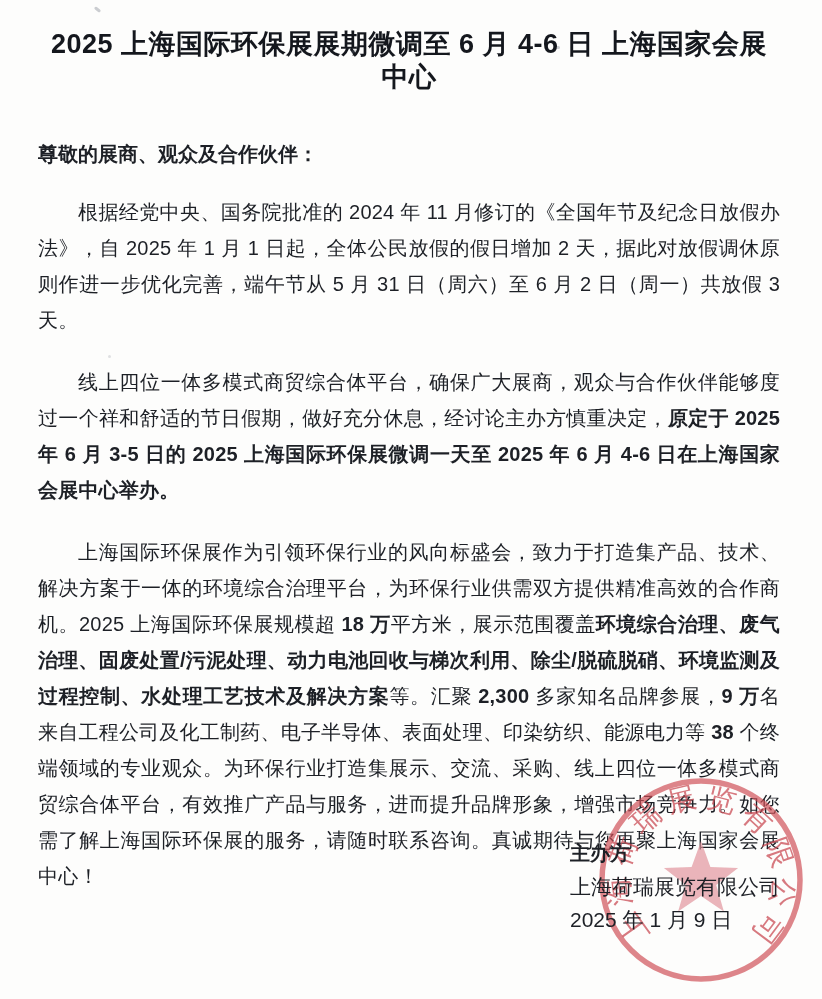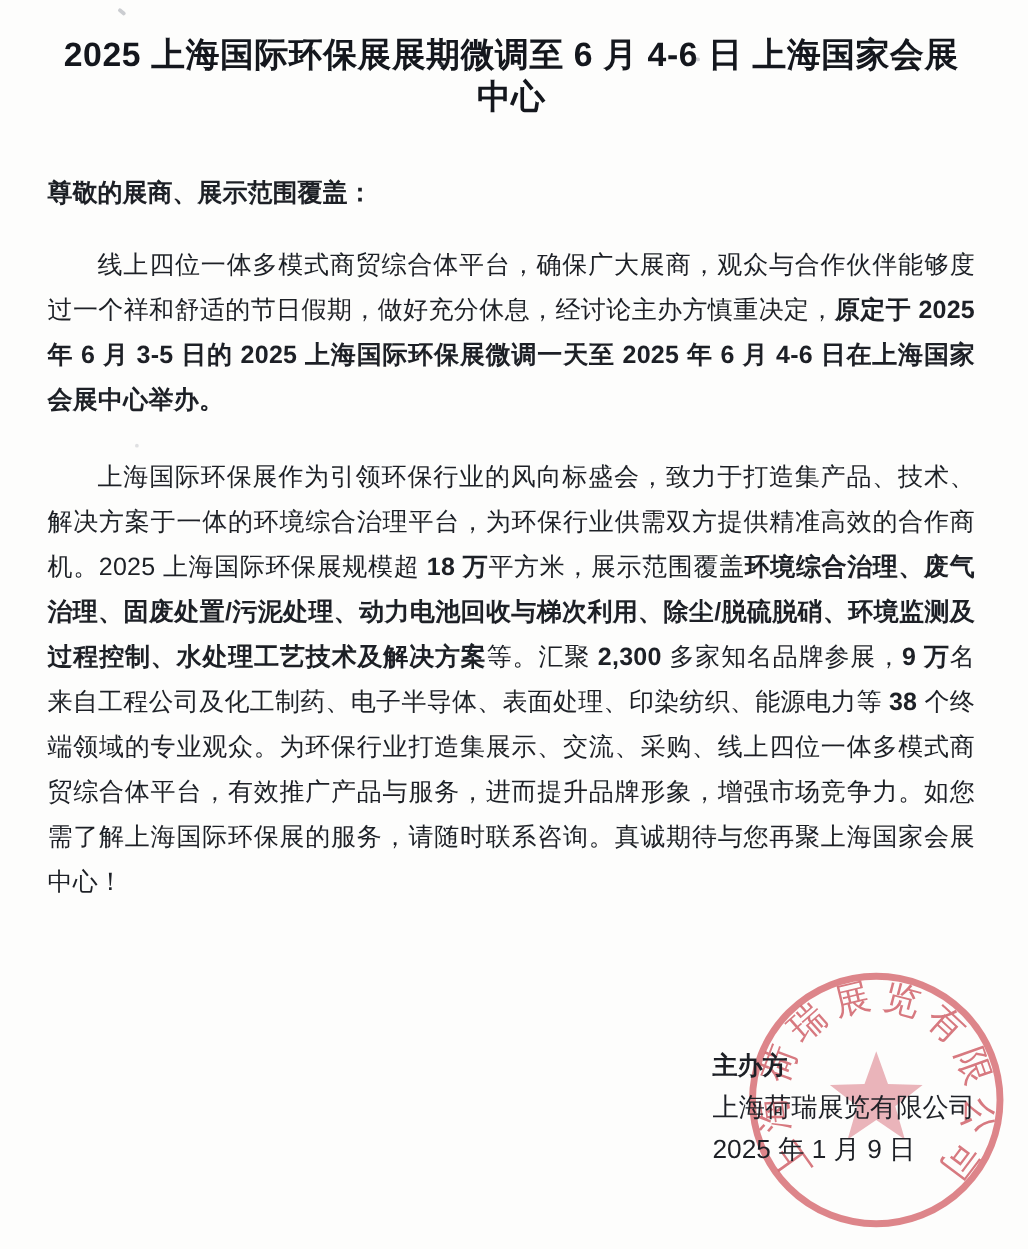--- a/index.html
+++ b/index.html
@@ -94,22 +94,23 @@
 
 <div class="page">
 
   <div class="speck s1"></div>
   <div class="speck s2"></div>
   <div class="speck s3"></div>
   <div class="speck s4"></div>
 
   <h1 class="title">2025 上海国际环保展展期微调至 6 月 4-6 日 上海国家会展中心</h1>
 
-  <div class="salutation">尊敬的展商、展示范围覆盖：</div>
+  <div class="salutation">尊敬的展商、观众及合作伙伴：</div>
 
+  <p class="body"><span>根据经党中央、国务院批准的 2024 年 11 月修订的《全国年节及纪念日放假办法》，自 2025 年 1 月 1 日起，全体公民放假的假日增加 2 天，据此对放假调休原则作进一步优化完善，端午节从 5 月 31 日（周六）至 6 月 2 日（周一）共放假 3 天。</span></p>
   <p class="body"><span>线上四位一体多模式商贸综合体平台，确保广大展商，观众与合作伙伴能够度过一个祥和舒适的节日假期，做好充分休息，经讨论主办方慎重决定，</span><span class="b">原定于 2025 年 6 月 3-5 日的 2025 上海国际环保展微调一天至 2025 年 6 月 4-6 日在上海国家会展中心举办。</span></p>
   <p class="body"><span>上海国际环保展作为引领环保行业的风向标盛会，致力于打造集产品、技术、解决方案于一体的环境综合治理平台，为环保行业供需双方提供精准高效的合作商机。2025 上海国际环保展规模超 </span><span class="b">18 万</span><span>平方米，展示范围覆盖</span><span class="b">环境综合治理、废气治理、固废处置/污泥处理、动力电池回收与梯次利用、除尘/脱硫脱硝、环境监测及过程控制、水处理工艺技术及解决方案</span><span>等。汇聚 </span><span class="b">2,300</span><span> 多家知名品牌参展，</span><span class="b">9 万</span><span>名来自工程公司及化工制药、电子半导体、表面处理、印染纺织、能源电力等 </span><span class="b">38</span><span> 个终端领域的专业观众。为环保行业打造集展示、交流、采购、线上四位一体多模式商贸综合体平台，有效推广产品与服务，进而提升品牌形象，增强市场竞争力。如您需了解上海国际环保展的服务，请随时联系咨询。真诚期待与您再聚上海国家会展中心！</span></p>
 
   <svg class="seal" viewBox="0 0 212 212" xmlns="http://www.w3.org/2000/svg" aria-hidden="true">
     <g opacity="0.9">
       <circle cx="106" cy="106" r="99" fill="none" style="stroke:var(--seal-red)" stroke-width="5.5" opacity="0.85"></circle>
       <polygon points="106,67 115.4,93.1 143.1,93.9 121.2,110.9 128.9,137.6 106,122 83.1,137.6 90.8,110.9 68.9,93.9 96.6,93.1" style="fill:var(--seal-star)" opacity="0.85"></polygon>
       <defs>
         <path id="sealArc" d="M 56.2 159.4 A 73 73 0 1 1 152.9 161.9" fill="none"></path>
       </defs>

